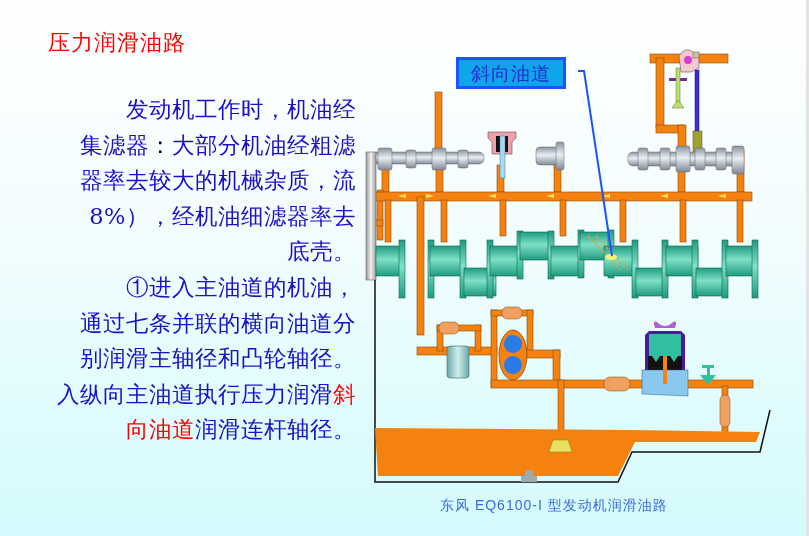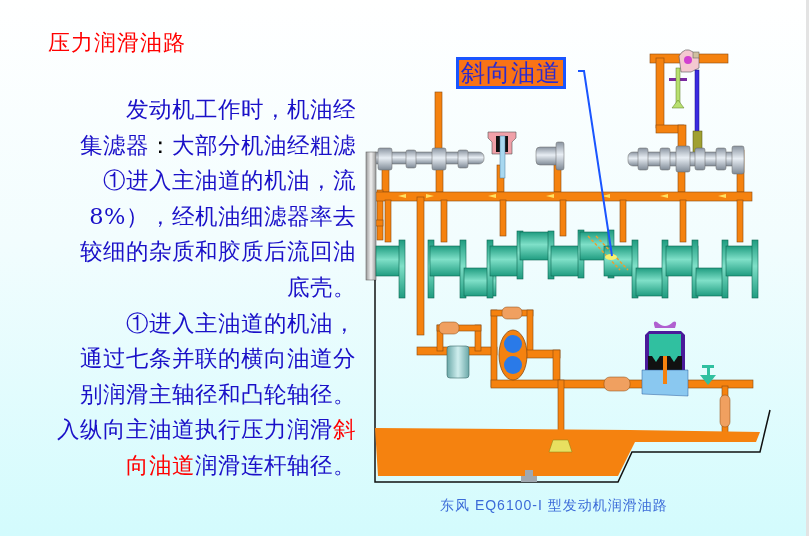--- a/index.html
+++ b/index.html
@@ -22,38 +22,37 @@
   .body-text .black { color: #000; }
   .body-text .red { color: #ff0000; }
   .diagram { position: absolute; left: 360px; top: 40px; width: 420px; height: 460px; }
   .caption {
     position: absolute; left: 440px; top: 497px; font-size: 14px; color: #3b6bd8;
     white-space: nowrap; letter-spacing: 1px;
     font-family: Liberation Sans, sans-serif;
   }
   .label-box {
     position: absolute; left: 456px; top: 57px; width: 110px; height: 32px;
-    background: #f97316; border: 3px solid #1a55ff; box-sizing: border-box;
-    color: #2a2ad0; font-size: 24px; line-height: 26px; text-align: center;
+    background: #0ea5e9; border: 3px solid #1a55ff; box-sizing: border-box;
+    color: #2a2ad0; font-size: 19px; line-height: 26px; text-align: center;
     letter-spacing: 1px;
   }
 </style>
 </head>
 <body>
 
 <div class="right-edge"></div>
 
 <div class="title">压力润滑油路</div>
 
 <div class="body-text">
   <span class="line indent">发动机工作时，机油经</span>
   <span class="line"><span>集滤器</span><span class="black">：</span><span>大部分机油经粗滤</span></span>
-  <span class="line">①进入主油道的机油，流</span>
+  <span class="line">器率去较大的机械杂质，流</span>
   <span class="line">8%），经机油细滤器率去</span>
-  <span class="line">较细的杂质和胶质后流回油</span>
   <span class="line">底壳。</span>
   <span class="line indent">①进入主油道的机油，</span>
   <span class="line">通过七条并联的横向油道分</span>
   <span class="line">别润滑主轴径和凸轮轴径。</span>
   <span class="line"><span>入纵向主油道执行压力润滑</span><span class="red">斜</span></span>
   <span class="line"><span class="red">向油道</span><span>润滑连杆轴径。</span></span>
 </div>
 
 <svg class="diagram" viewBox="360 40 420 460" width="420" height="460">
   <defs>

